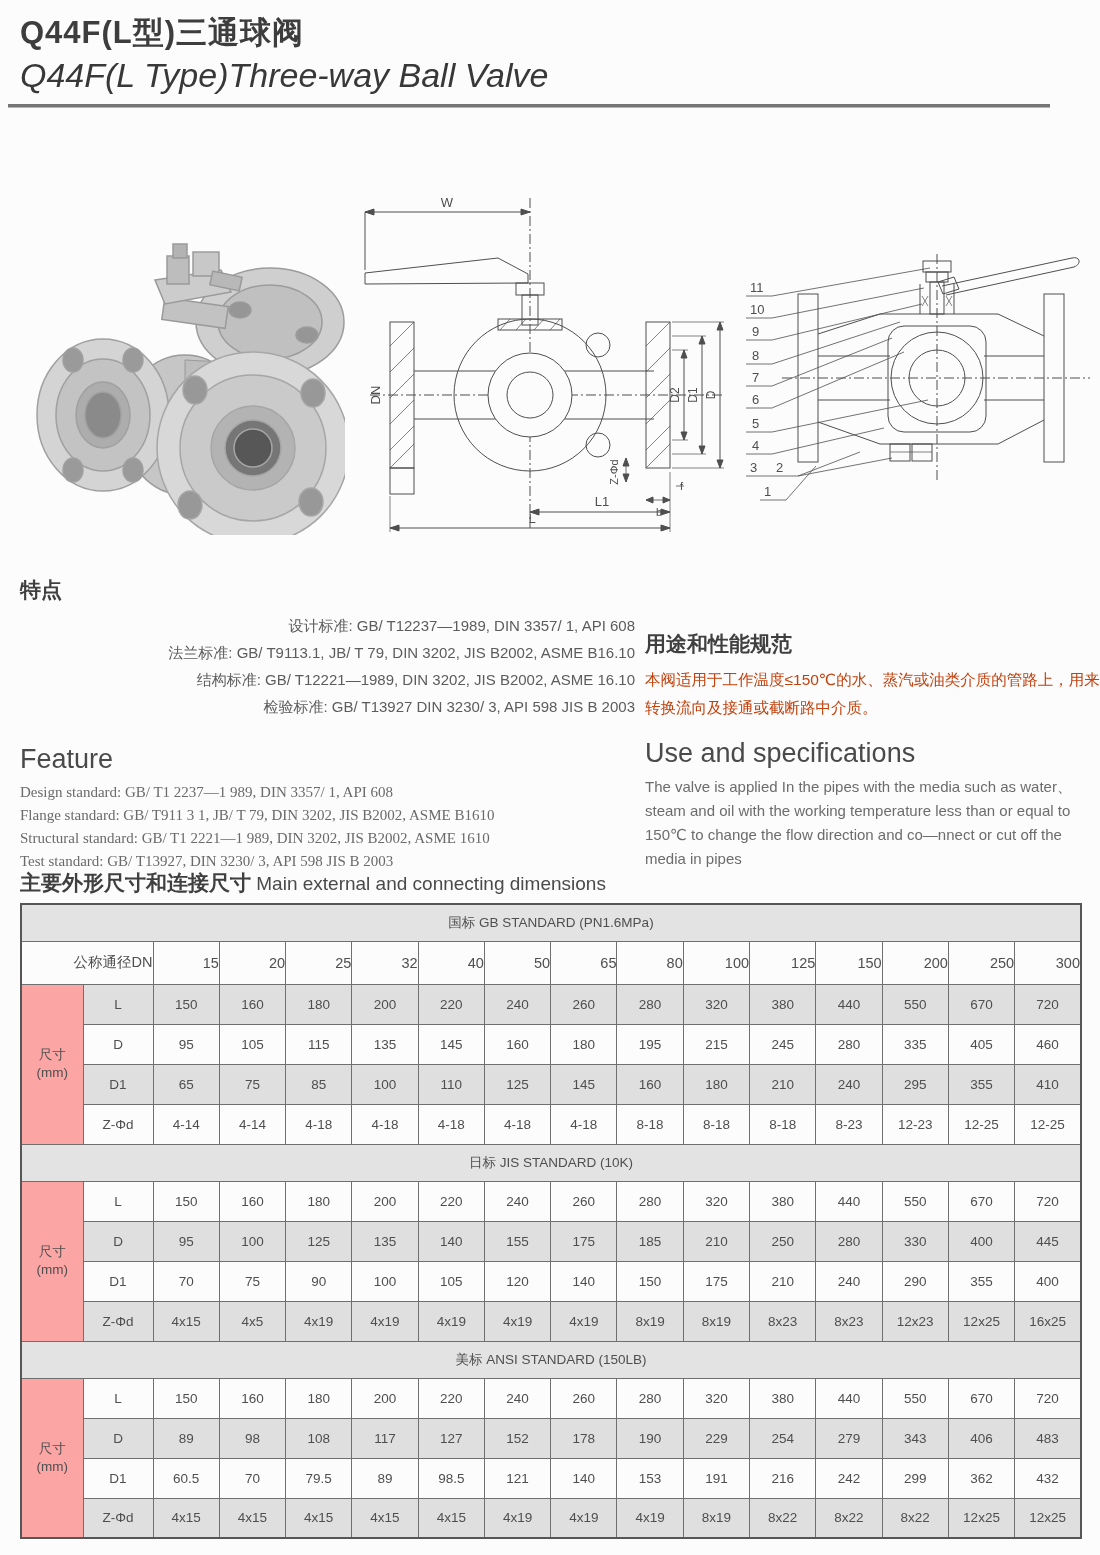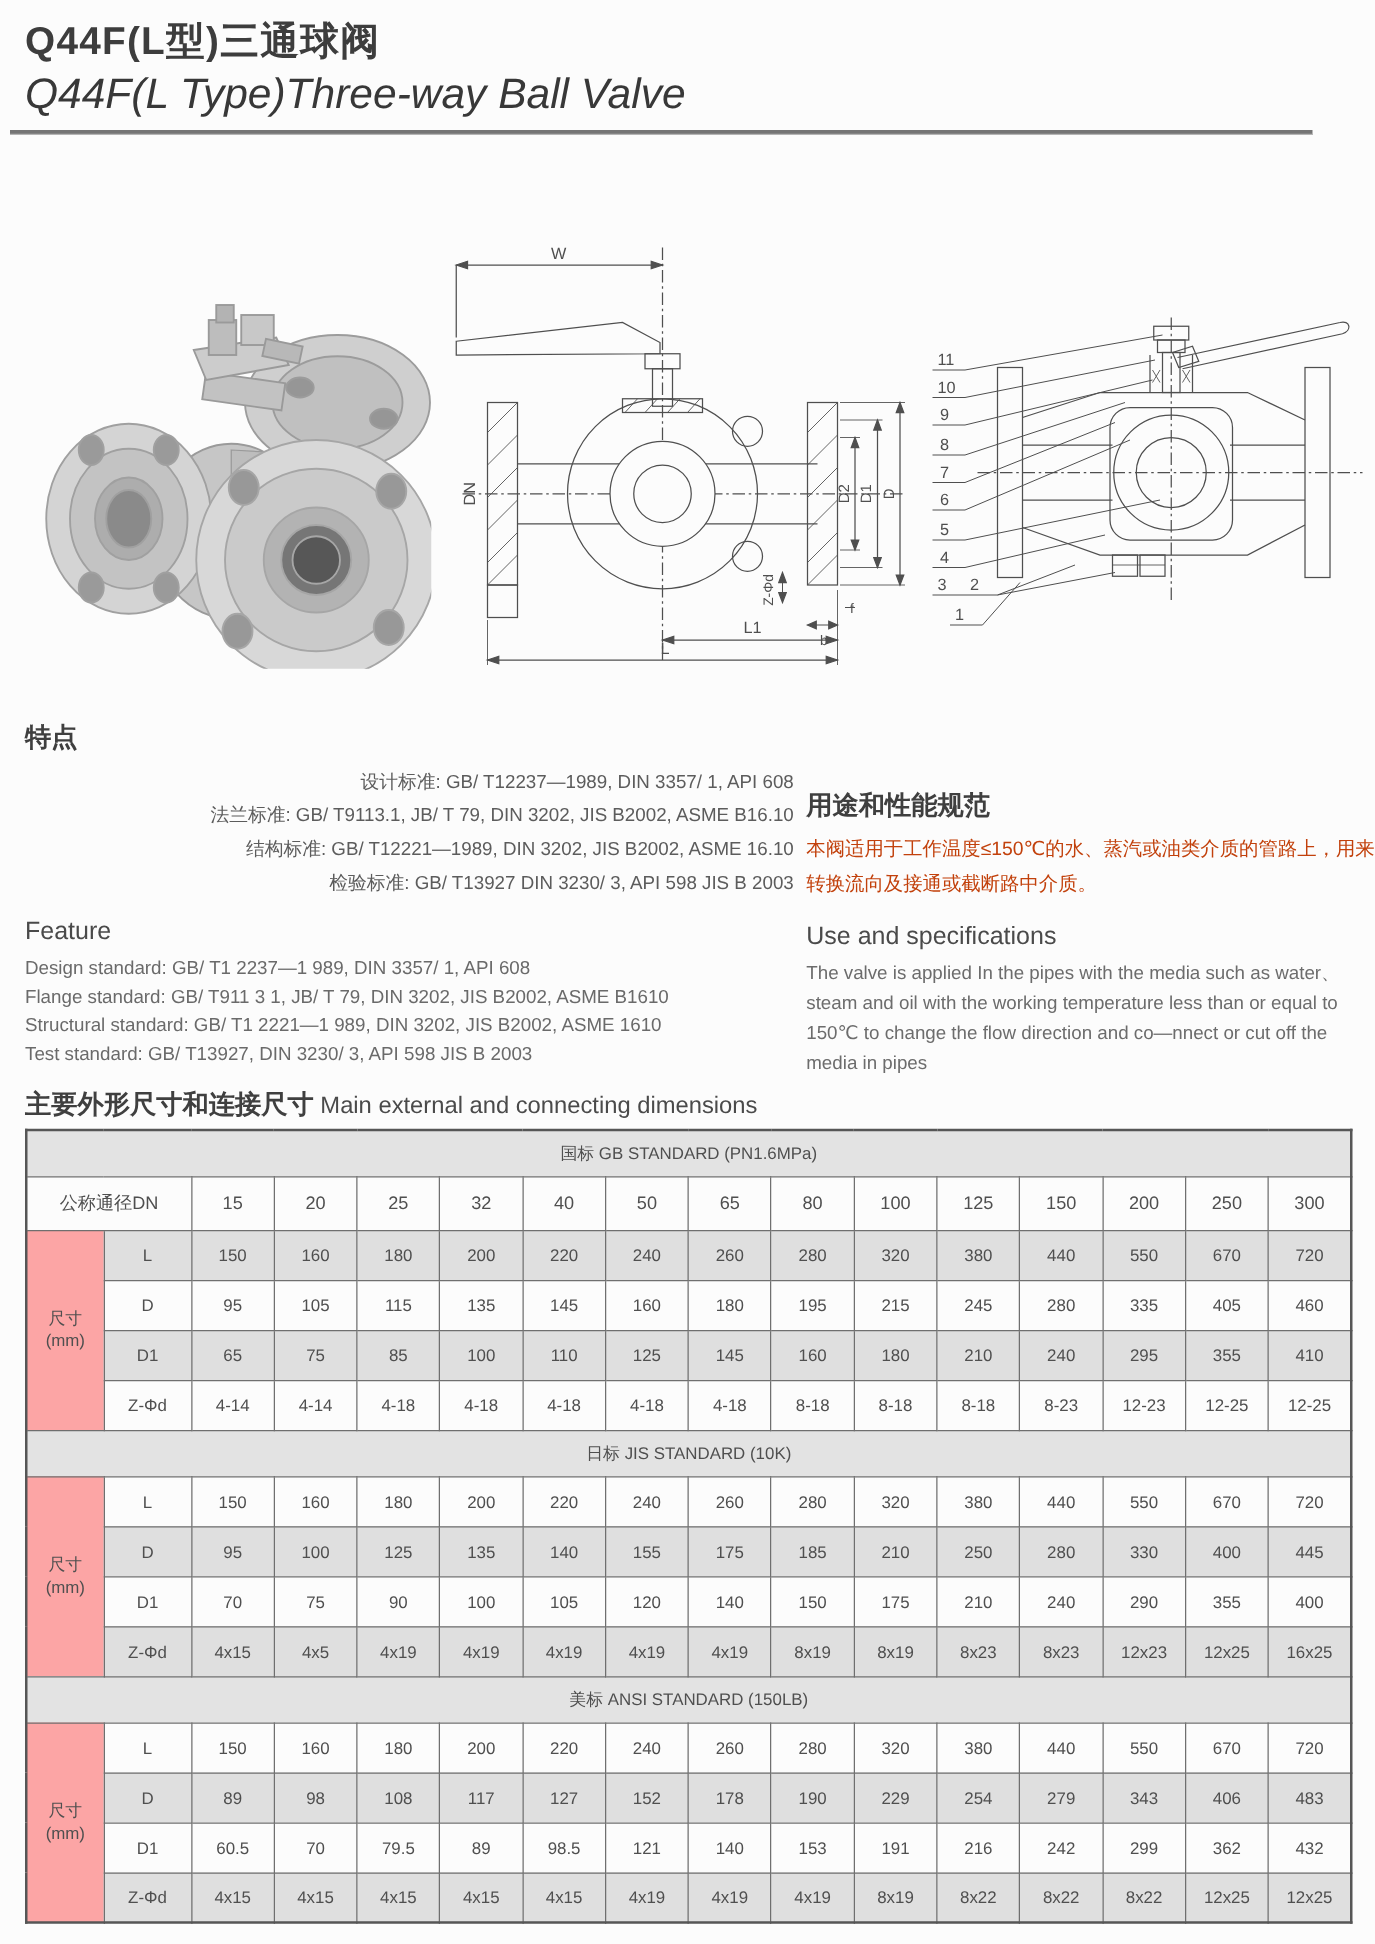--- a/index.html
+++ b/index.html
@@ -9,34 +9,34 @@
   .title-zh { position:absolute; left:20px; top:12px; font-size:31px; font-weight:600; color:#3d3d3d; letter-spacing:1px; }
   .title-en { position:absolute; left:20px; top:56px; font-size:34px; font-weight:400; color:#383838;font-style:italic; }
   .title-rule { position:absolute; left:8px; top:104px; width:1042px; height:4px; background:#757575; border-bottom:1px solid #b5b5b5; }
 
   .fig { position:absolute; }
   svg text { font-family:"Liberation Sans","DejaVu Sans",sans-serif; fill:#4f4f4f; }
 
   .col-left  { position:absolute; left:20px;  top:576px; width:615px; }
   .col-right { position:absolute; left:645px; top:630px; width:455px; }
   .sec-heading-zh { font-size:21px; font-weight:600; color:#3f3f3f; margin-bottom:8px; }
-  .sec-heading-en { font-size:20px; font-weight:400; color:#4a4a4a; margin:14px 0 6px 0; }
+  .sec-heading-en { font-size:27px; font-weight:400; color:#4a4a4a; margin:24px 0 6px 0; }
   .std-line { font-size:15px; line-height:27px; color:#5c5c5c; white-space:nowrap;text-align:right; }
-  .std-line-en { font-size:15px; line-height:23px; color:#6a6a6a; white-space:nowrap; }
+  .std-line-en { font-size:15px; line-height:23px; color:#6a6a6a; white-space:nowrap;font-family:Liberation Serif, serif; }
   .body-zh { font-size:15.5px; line-height:28px; color:#c2410c; }
   .body-en { font-size:15px; line-height:24px; color:#6c6c6c; }
 
   .table-title { position:absolute; left:20px; top:869px; }
   .table-title .zh { font-size:21px; font-weight:600; color:#3f3f3f; }
   .table-title .en { font-size:19px; font-weight:400; color:#4a4a4a; }
 
   table.dims { position:absolute; left:20px; top:903px; width:1062px; border-collapse:collapse; table-layout:fixed; border:2px solid #565656; }
   table.dims td { border:1px solid #6f6f6f; text-align:center; vertical-align:middle; font-size:13.5px; color:#4f4f4f; padding:0; }
   td.band { background:#e3e3e3; font-size:15px; color:#4a4a4a; height:37px; border-top:2px solid #565656; border-bottom:2px solid #565656; }
-  tr.dnrow td { height:43px; font-size:14.5px; }
+  tr.dnrow td { height:43px; font-size:14.5px;text-align:right; }
   tr.datarow td { height:40px; }
   td.sizecell { font-size:14.5px; line-height:18px; color:#4f4f4f; background:#fca5a5; }
   td.sh { background:#dfdfdf; }
   td.rlabel { font-size:14px; }
 </style>
 </head>
 <body>
 
 <div class="page">
 

